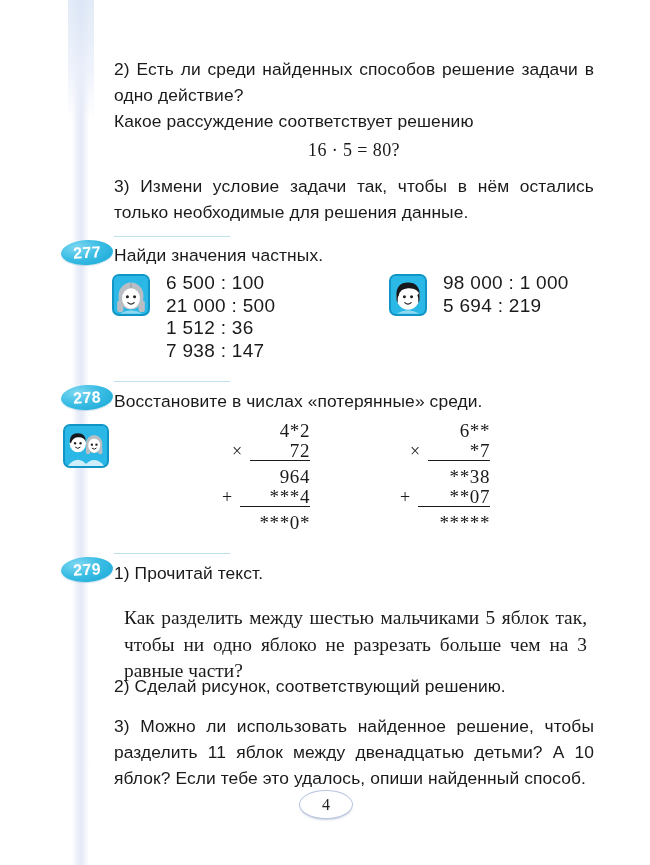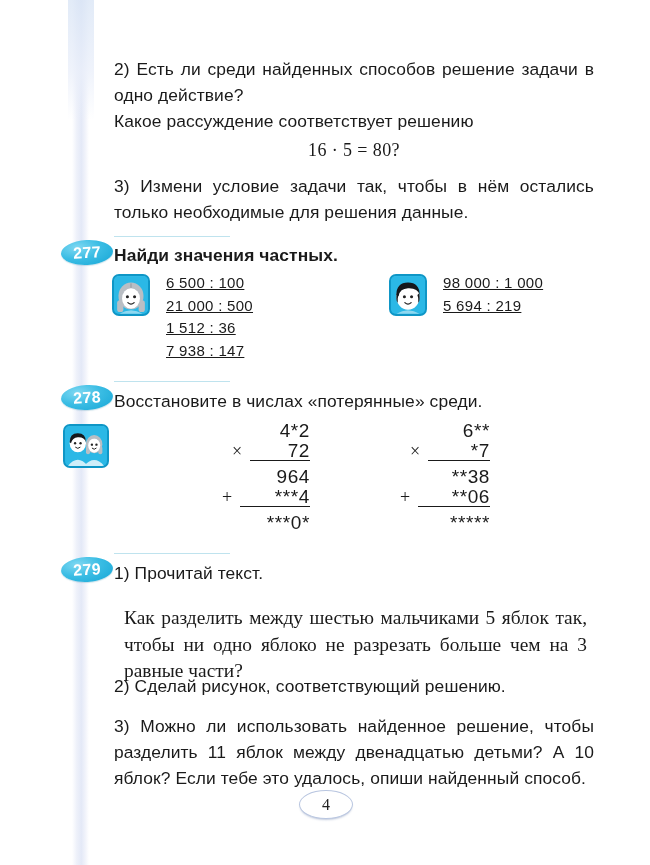--- a/index.html
+++ b/index.html
@@ -116,25 +116,24 @@
   }
   .avatar.wide {
     width: 46px;
     height: 44px;
   }
   .av-svg { display: block; width: 100%; height: 100%; }
 
   
   .expr-col {
     position: absolute;
-    font-size: 15px;
+    font-size: 19px;
     line-height: 22.6px;
     letter-spacing: .3px;
     white-space: nowrap;
-    text-decoration: underline;
   }
 
   
   .mult {
     position: absolute;
     font-family: "Liberation Serif", serif;
     font-size: 19px;
     line-height: 19.5px;
   }
   .mult-row {
@@ -145,21 +144,21 @@
   }
   .op {
     font-size: 18px;
     width: 18px;
     text-align: left;
     font-family: "Liberation Serif", serif;
   }
   .num {
     text-align: right;
     letter-spacing: .6px;
-    font-family: Liberation Sans, sans-serif;
+    font-family: Liberation Serif, serif;
   }
   .bar {
     border-bottom: 1.4px solid #1a1a1a;
   }
   .mrow-line { height: 4px; }
 
   
   p.serif {
     margin: 12px;
     font-family: "Liberation Serif", serif;
@@ -202,21 +201,21 @@
   <div class="txt-col" style="top:108px;">
     <p class="para last-left">Какое рассуждение соответствует решению</p>
     <p class="eq-center">16 · 5 = 80?</p>
   </div>
   <div class="txt-col" style="top:173px;">
     <p class="para">3) Измени условие задачи так, чтобы в нём остались только необходимые для решения данные.</p>
   </div>
 
   <div class="ex-rule" style="top:236px;"></div>
   <div class="badge" style="left:61px; top:240px;">277</div>
-  <div class="ex-title" style="left:114px; top:243px;font-weight:bold;">Найди  значения  частных.</div>
+  <div class="ex-title" style="left:114px; top:243px;">Найди  значения  частных.</div>
 
   <div class="avatar" style="left:112px; top:274px;">
     <svg class="av-svg" viewBox="0 0 38 42">
       <rect x="0" y="0" width="38" height="42" fill="#2bb8e6"></rect>
       <ellipse cx="19" cy="22" rx="14" ry="15" fill="#b9bec4"></ellipse>
       <rect x="3.5" y="27" width="7" height="13" rx="3.2" fill="#b9bec4"></rect>
       <rect x="27.5" y="27" width="7" height="13" rx="3.2" fill="#b9bec4"></rect>
       <ellipse cx="19" cy="25" rx="10" ry="11.5" fill="#ffffff"></ellipse>
       <path d="M9.5 17 Q19 6 28.5 17 Q24 12.5 19 12.5 Q14 12.5 9.5 17 Z" fill="#b9bec4"></path>
       <path d="M19 8 L19 13" stroke="#8d9197" stroke-width="1"></path>
@@ -312,21 +311,21 @@
       <span class="op">×</span>
       <span class="num bar" style="width:62px;">*7</span>
     </div>
     <div class="mrow-line"></div>
     <div class="mult-row">
       <span class="op" style="visibility:hidden;">+</span>
       <span class="num" style="width:62px;">**38</span>
     </div>
     <div class="mult-row">
       <span class="op">+</span>
-      <span class="num bar" style="width:72px;">**06</span>
+      <span class="num bar" style="width:72px;">**07</span>
     </div>
     <div class="mrow-line"></div>
     <div class="mult-row">
       <span class="op" style="visibility:hidden;">+</span>
       <span class="num" style="width:72px;">*****</span>
     </div>
   </div>
 
   <div class="ex-rule" style="top:553px;"></div>
   <div class="badge" style="left:61px; top:557px;">279</div>

